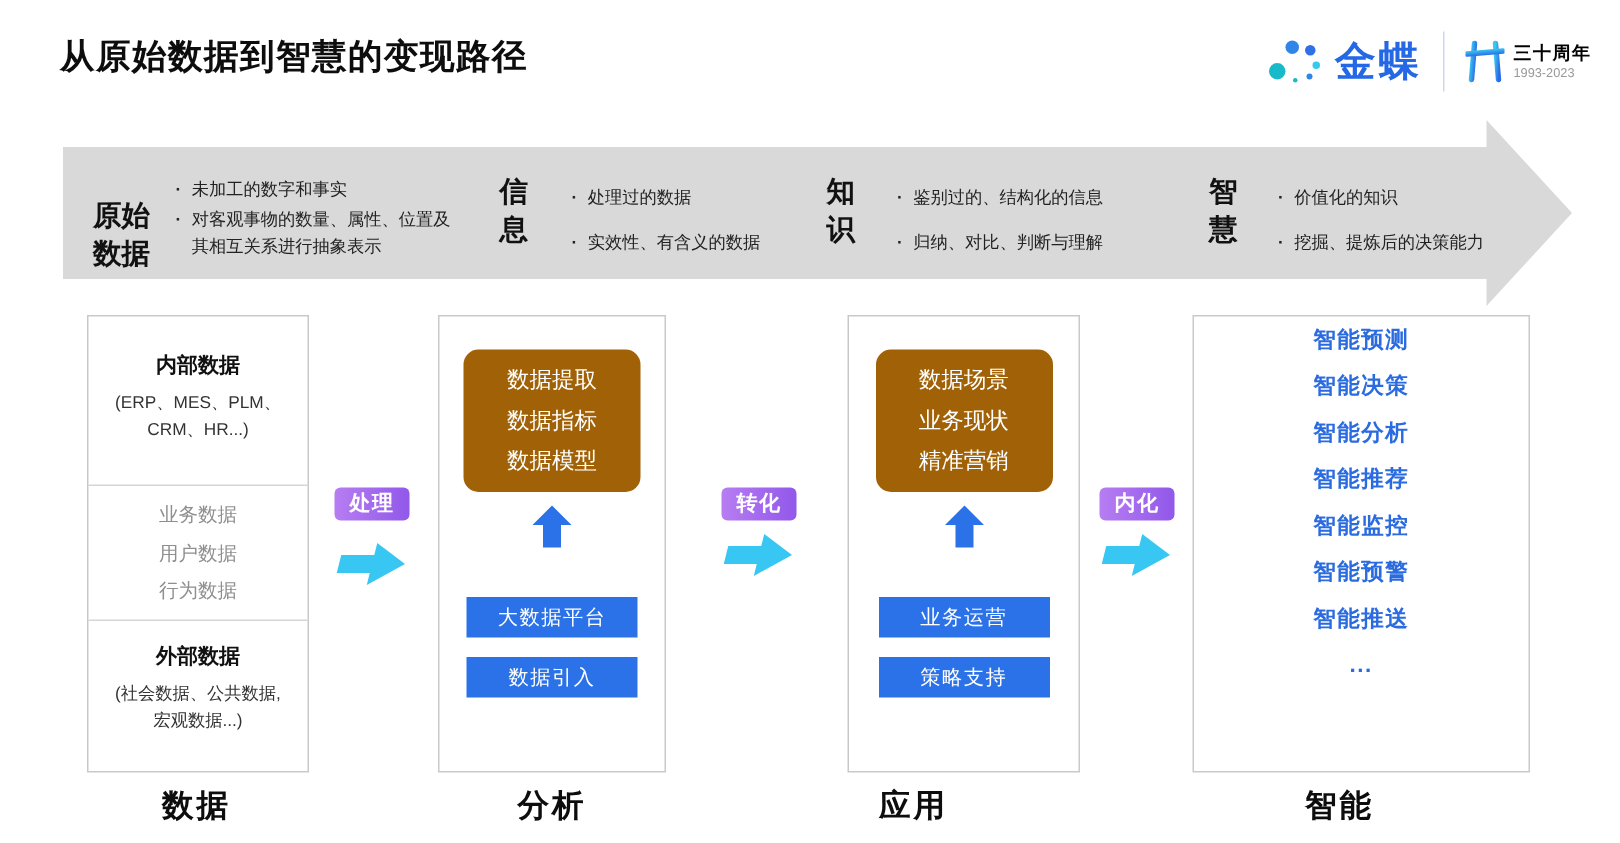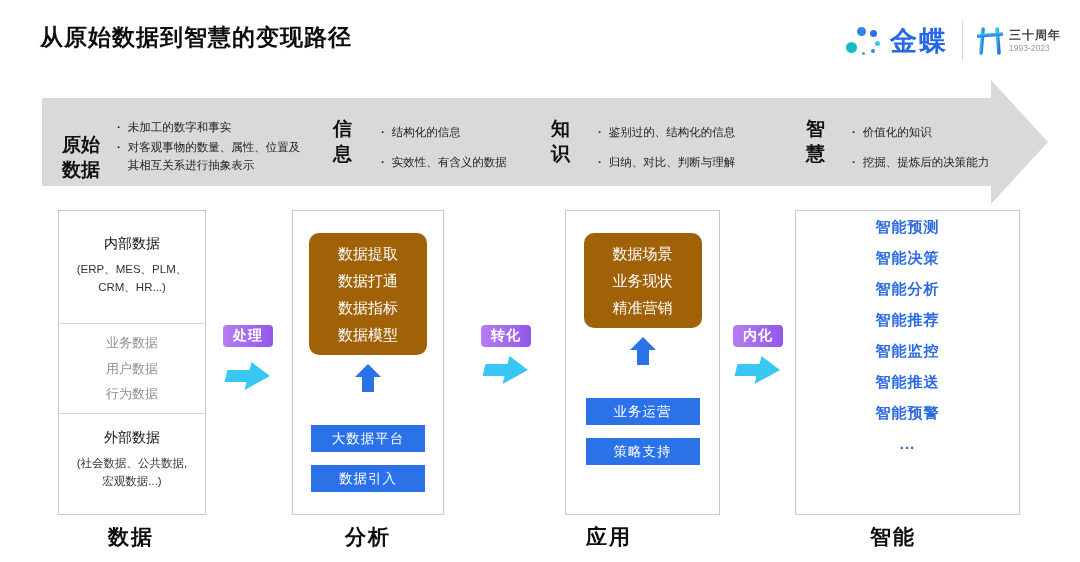--- a/index.html
+++ b/index.html
@@ -15,21 +15,21 @@
   .d1{width:11px;height:11px;left:1px;top:21px;background:#18b9c9;}
   .d2{width:9px;height:9px;left:12px;top:6px;background:#2f86e8;}
   .d3{width:7px;height:7px;left:25px;top:9px;background:#2f6fe8;}
   .d4{width:5px;height:5px;left:30px;top:20px;background:#35c8f0;}
   .d5{width:4px;height:4px;left:26px;top:28px;background:#2f86e8;}
   .d6{width:3px;height:3px;left:17px;top:31px;background:#18b9c9;}
   .brand{font-size:27px;font-weight:700;color:#2468e6;letter-spacing:2px;}
   .logo-divider{width:1px;height:40px;background:#cfd8ea;margin:0 5px;}
   .anniv{display:flex;align-items:center;gap:6px;}
   .anniv-text{display:flex;flex-direction:column;line-height:1.25;}
-  .anniv-title{font-size:12px;font-weight:700;color:#404040;letter-spacing:1px;}
+  .anniv-title{font-size:12px;font-weight:700;color:#000000;letter-spacing:1px;}
   .anniv-years{font-size:8.5px;color:#999;}
 
   
   .banner-body{position:absolute;left:42px;top:98px;width:950px;height:88px;background:#d9d9d9;}
   .banner-head{position:absolute;left:991px;top:80px;width:0;height:0;
     border-top:62px solid transparent;border-bottom:62px solid transparent;border-left:57px solid #d9d9d9;}
   .stage-title{position:absolute;font-size:19px;font-weight:700;color:#111;line-height:1.3;white-space:pre-line;}
   .st-1{left:62px;top:117px;margin-top:16px;}
   .st-2{left:333px;top:117px;}
   .st-3{left:551px;top:117px;}
@@ -44,21 +44,21 @@
   .bl-1 .bullet + .bullet{margin-top:3px;}
   .spread .bullet + .bullet{margin-top:13px;}
 
   
   .box{position:absolute;top:210px;height:305px;background:#fff;border:1px solid #c9c9c9;}
   .box-data{left:58px;width:148px;display:flex;flex-direction:column;text-align:center;}
   .sec-internal{height:112px;padding-top:24px;}
   .sec-middle{height:91px;border-top:1px solid #d5d5d5;border-bottom:1px solid #d5d5d5;
     display:flex;flex-direction:column;justify-content:center;font-family:Liberation Serif, serif;}
   .sec-external{flex:1;padding-top:15px;}
-  .sec-title{font-size:14px;font-weight:400;color:#111;margin-bottom:7px;}
+  .sec-title{font-size:14px;font-weight:700;color:#111;margin-bottom:7px;}
   .sec-sub{font-size:11.5px;color:#333;line-height:1.6;white-space:pre-line;}
   .mid-item{font-size:13px;color:#8f8f8f;line-height:1.95;}
 
   .box-flow{display:flex;flex-direction:column;align-items:center;}
   .box-analysis{left:292px;width:152px;}
   .box-application{left:565px;width:155px;}
   .pill{margin-top:22px;width:118px;background:#a16207;border-radius:10px;color:#fff;
     font-size:15px;line-height:1.8;text-align:center;padding:7px 0;}
   .up-arrow{margin-top:9px;display:flex;flex-direction:column;align-items:center;}
   .up-arrow .tri{width:0;height:0;border-left:13px solid transparent;border-right:13px solid transparent;
@@ -140,21 +140,21 @@
         <span class="dot">·</span>
         <span>对客观事物的数量、属性、位置及其相互关系进行抽象表示</span>
       </div>
   </div>
 
   <div class="stage-title st-2">信
 息</div>
   <div class="bullets bl-2 spread">
     <div class="bullet">
         <span class="dot">·</span>
-        <span>结构化的信息</span>
+        <span>处理过的数据</span>
       </div>
     <div class="bullet">
         <span class="dot">·</span>
         <span>实效性、有含义的数据</span>
       </div>
   </div>
 
   <div class="stage-title st-3">知
 识</div>
   <div class="bullets bl-3 spread">
@@ -204,21 +204,20 @@
     <div class="conn-arrow">
       <svg width="52" height="34" viewBox="0 0 52 34">
         <polygon points="5.5,11 27.5,11 29.5,3 48,17 22.5,31 24.5,23 2.5,23" fill="#38c6f2"></polygon>
       </svg>
     </div>
   </div>
 
   <div class="box box-flow box-analysis">
     <div class="pill">
       <div>数据提取</div>
-      <div>数据打通</div>
       <div>数据指标</div>
       <div>数据模型</div>
     </div>
     <div class="up-arrow">
       <div class="tri"></div>
         <div class="stem"></div>
     </div>
     <div class="flow-btn first">大数据平台</div>
     <div class="flow-btn second">数据引入</div>
   </div>
@@ -254,22 +253,22 @@
       </svg>
     </div>
   </div>
 
   <div class="box box-intel">
     <div class="intel-item">智能预测</div>
     <div class="intel-item">智能决策</div>
     <div class="intel-item">智能分析</div>
     <div class="intel-item">智能推荐</div>
     <div class="intel-item">智能监控</div>
+    <div class="intel-item">智能预警</div>
     <div class="intel-item">智能推送</div>
-    <div class="intel-item">智能预警</div>
     <div class="intel-item">...</div>
   </div>
 
   <div class="footer-label fl-1">数据</div>
   <div class="footer-label fl-2">分析</div>
   <div class="footer-label fl-3">应用</div>
   <div class="footer-label fl-4">智能</div>
 
 </div>
 

